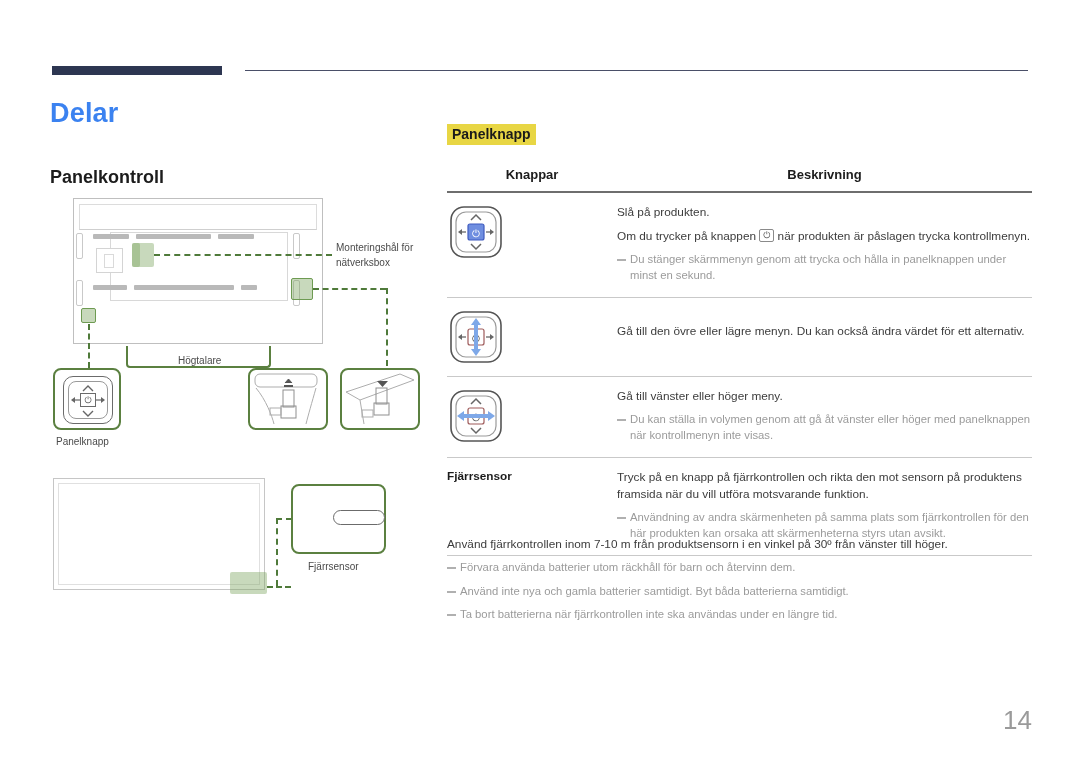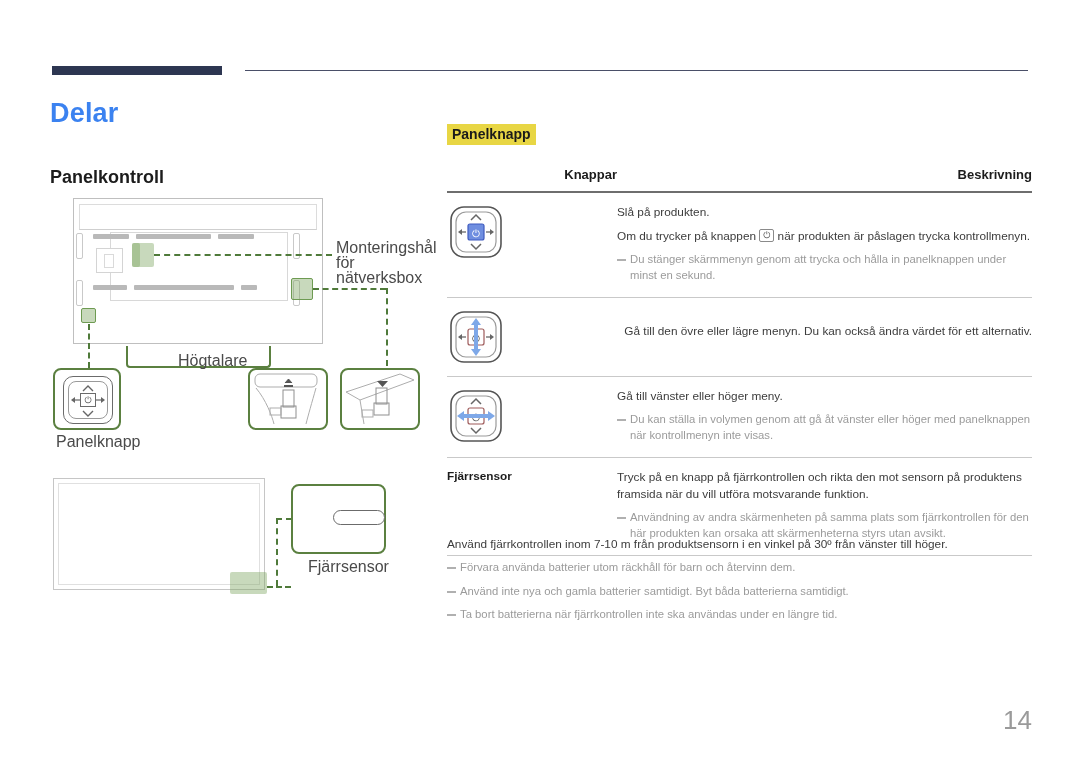--- a/index.html
+++ b/index.html
@@ -87,21 +87,21 @@
   .hl-panelbtn { left:33px; top:112px; width:15px; height:15px; border:1px solid #6e9b52; }
 
   .dash-h {
     position:absolute; height:0; border-top:2px dashed #4f7a3a;
   }
   .dash-v {
     position:absolute; width:0; border-left:2px dashed #4f7a3a;
   }
 
   .lbl {
-    position:absolute; font-size:16px; color:#4a4a4a; line-height:15px;
+    position:absolute; font-size:10px; color:#4a4a4a; line-height:15px;
   }
 
   .speaker-bracket {
     position:absolute; left:78px; top:150px; width:145px; height:22px;
     border:2px solid #5b8040; border-top:none;
     border-bottom-left-radius:4px; border-bottom-right-radius:4px;
   }
 
   .gbox {
     position:absolute; border:2.5px solid #5b8040; border-radius:8px; background:#fff;
@@ -146,21 +146,21 @@
   .note-txt { font-size:11.3px; color:#9b9b9b; line-height:15.5px; }
 
   .badge {
     display:inline-block; background:#e8d644; color:#1a1a1a;
     font-size:14px; font-weight:bold; padding:2px 5px 3px 5px;
     margin-top:26px;
   }
 
   .tbl { width:585px; border-collapse:collapse; margin-top:22px; }
   .tbl th {
-    text-align:right; font-size:13px; font-weight:bold; color:#1c1c1c;
+    text-align:center; font-size:13px; font-weight:bold; color:#1c1c1c;
     padding:0 0 9px 0; border-bottom:2px solid #6e6e6e;
   }
   .tbl td {
     vertical-align:top; padding:11px 0 11px 0; border-bottom:1px solid #c9c9c9;margin-top:46px;
   }
   .col-btn { width:170px; }
   .cell-desc { font-size:11.8px; color:#3c3c3c; line-height:17px; }
   .cell-desc p { margin:0 0 7px 0; }
   .cell-label { font-size:11.8px; font-weight:bold; color:#1c1c1c; padding-top:26px; }
 
@@ -343,21 +343,21 @@
               <line x1="29" y1="14" x2="29" y2="42" stroke="#7ea8e8" stroke-width="4"></line>
               <polygon points="29,9 24,16 34,16" fill="#7ea8e8"></polygon>
               <polygon points="29,47 24,40 34,40" fill="#7ea8e8"></polygon>
               <path d="M11,28 l4,-3 l0,6 z" fill="#666"></path>
               <line x1="13" y1="28" x2="19" y2="28" stroke="#666" stroke-width="1.3"></line>
               <path d="M47,28 l-4,-3 l0,6 z" fill="#666"></path>
               <line x1="39" y1="28" x2="45" y2="28" stroke="#666" stroke-width="1.3"></line>
             </svg>
           </td>
           <td>
-            <div class="cell-desc" style="padding-top:14px;text-align:right;">
+            <div class="cell-desc" style="padding-top:14px;">
               <p>Gå till den övre eller lägre menyn. Du kan också ändra värdet för ett alternativ.</p>
             </div>
           </td>
         </tr>
 
         <tr>
           <td class="col-btn">
             <svg width="58" height="56" viewBox="0 0 58 56">
               <rect x="4" y="3" width="50" height="50" rx="13" fill="none" stroke="#555" stroke-width="1.6"></rect>
               <rect x="9" y="8" width="40" height="40" rx="10" fill="none" stroke="#9a9a9a" stroke-width="1.2"></rect>

